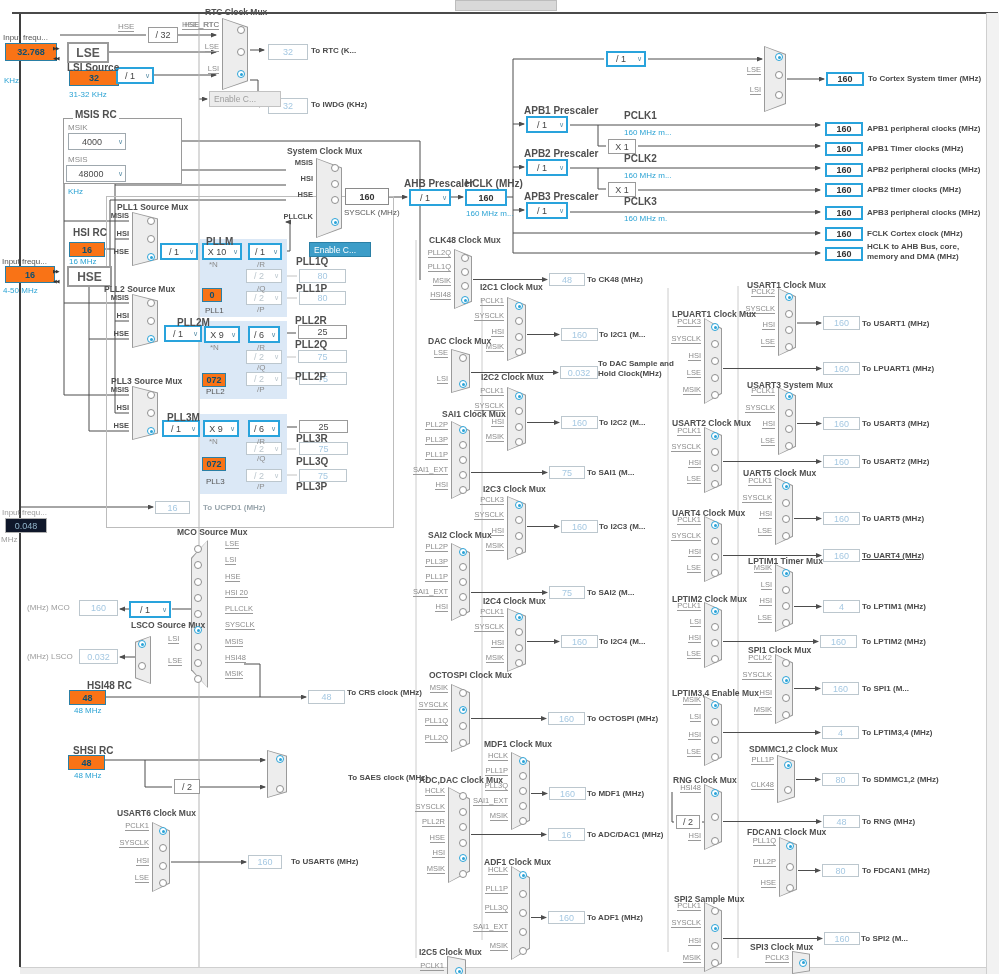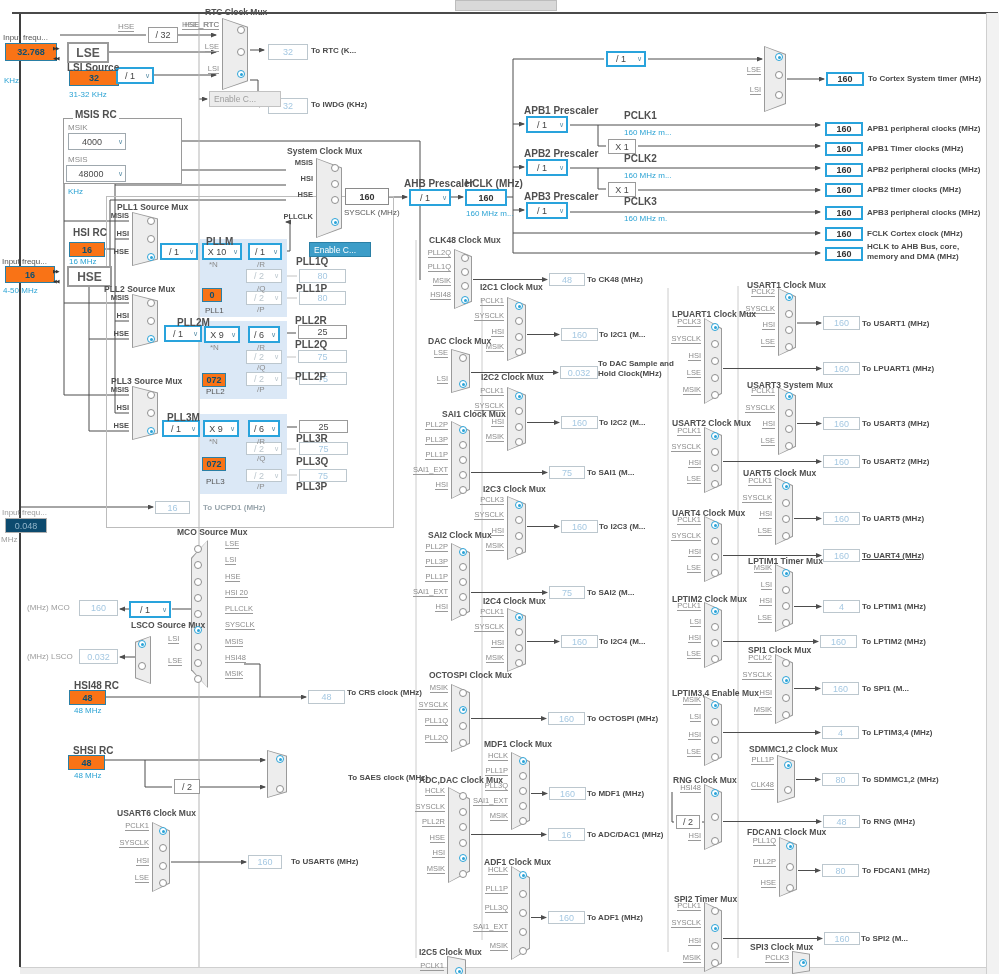--- a/index.html
+++ b/index.html
@@ -13,21 +13,21 @@
   .ddp{border:1px solid #9fa8ae;padding-right:10px;color:#4a4a4a;}
   .ddg{border:1px solid #bcc7ce;color:#bcc7ce;padding-right:10px;}
   .chev{position:absolute;right:2px;top:50%;transform:translateY(-54%);font-size:7px;color:#5a8fa8;}
   .ddg .chev{color:#bcc7ce;}
   .bb{background:#f97316;border:1px solid #2a7fa5;color:#0e4f70;font-weight:bold;}
   .pb{border:1px solid #9a9a9a;color:#4a4a4a;}
   .pbb{border:2px solid #9a9a9a;color:#5a5a5a;font-weight:bold;font-size:12px;}
   .pbold{border:1px solid #8a8a8a;color:#333;font-weight:bold;}
   .ab{border:2px solid #29a3dc;color:#333;font-weight:bold;}
   .rb{border:1px solid #bcc7ce;color:#a5c8e2;}
-  .gb{background:#0c4a6e;border:1px solid #b0b0b0;color:#93b6cc;}
+  .gb{background:#0f172a;border:1px solid #b0b0b0;color:#93b6cc;}
   .btnb{background:#3d9dc8;border:1px solid #2a7fa5;color:#fff;font-size:8.5px;justify-content:flex-start;padding-left:4px;}
   .btng{background:#ececec;border:1px solid #c2c2c2;color:#9d9d9d;font-size:8.5px;justify-content:flex-start;padding-left:4px;}
   .lbl{position:absolute;font-size:8px;color:#555;white-space:nowrap;z-index:6;}
   .db{font-weight:bold;color:#4f4f4f;font-size:10px;}
   .b{color:#2ba3d4;}
   .g{color:#8c8c8c;}
   .gu{color:#8c8c8c;border-bottom:1px solid #9a9a9a;}
   .gd{color:#9c9c9c;}
   .o{color:#4a4a4a;font-weight:bold;}
   .og{color:#9aa6ad;font-weight:bold;}
@@ -376,21 +376,21 @@
     <div class="lbl g" style="left: 257px; top: 482px;">/P</div>
     <div class="lbl db" style="left: 296px; top: 433px;">PLL3R</div>
     <div class="lbl db" style="left: 296px; top: 456px;">PLL3Q</div>
     <div class="lbl db" style="left: 296px; top: 481px;">PLL3P</div>
     <div class="lbl " style="left: 206px; top: 477px;">PLL3</div>
     <div class="lbl og" style="left: 203px; top: 503px;">To UCPD1 (MHz)</div>
     <div class="lbl gd" style="left: 2px; top: 508px;">Input frequ...</div>
     <div class="lbl gd" style="left: 1px; top: 535px;">MHz</div>
     <div class="lbl gd" style="left: 27px; top: 603px;">(MHz) MCO</div>
     <div class="lbl gd" style="left: 27px; top: 652px;">(MHz) LSCO</div>
-    <div class="lbl db" style="left: 74px; top: 680px;">HSI48 RC</div>
+    <div class="lbl db" style="left: 87px; top: 680px;">HSI48 RC</div>
     <div class="lbl b" style="left: 74px; top: 706px;">48 MHz</div>
     <div class="lbl o" style="left: 347px; top: 688px;">To CRS clock (MHz)</div>
     <div class="lbl db" style="left: 73px; top: 745px;">SHSI RC</div>
     <div class="lbl b" style="left: 74px; top: 771px;">48 MHz</div>
     <div class="lbl o" style="left: 348px; top: 773px;">To SAES clock (MHz)</div>
     <div class="lbl ar" style="left: 53px; top: 45px;">▶▶</div>
     <div class="lbl ar" style="left: 53px; top: 55px;">◀◀</div>
     <div class="lbl ar" style="left: 53px; top: 268px;">▶▶</div>
     <div class="lbl ar" style="left: 53px; top: 278px;">◀◀</div>
     <div class="mux-bg" style="left: 222px; top: 18px; width: 26px; height: 72px; background: rgb(154, 154, 154); clip-path: polygon(0px 0px, 100% 12%, 100% 88%, 0px 100%);"></div>
@@ -821,21 +821,21 @@
     <div class="inlbl gray" style="left: 707px; top: 836px; width: 69px; text-align: right;"><span>PLL1Q</span></div>
     <span class="rad sel" style="left: 786px; top: 842px;"></span>
     <div class="inlbl gray" style="left: 707px; top: 857px; width: 69px; text-align: right;"><span>PLL2P</span></div>
     <span class="rad" style="left: 786px; top: 863px;"></span>
     <div class="inlbl gray" style="left: 707px; top: 878px; width: 69px; text-align: right;"><span>HSE</span></div>
     <span class="rad" style="left: 786px; top: 884px;"></span>
     <div class="w rb" style="left: 822px; top: 864px; width: 37px; height: 13px;">80</div>
     <div class="lbl o" style="left: 862px; top: 866px;">To FDCAN1 (MHz)</div>
     <div class="mux-bg" style="left: 704px; top: 902px; width: 18px; height: 70px; background: rgb(154, 154, 154); clip-path: polygon(0px 0px, 100% 12%, 100% 88%, 0px 100%);"></div>
     <div class="mux-fg" style="left: 705px; top: 903px; width: 16px; height: 68px; background: rgb(237, 237, 237); clip-path: polygon(0px 0px, 100% 12%, 100% 88%, 0px 100%);"></div>
-    <div class="mux-title" style="left: 674px; top: 894px;">SPI2 Timer Mux</div>
+    <div class="mux-title" style="left: 674px; top: 894px;">SPI2 Sample Mux</div>
     <div class="inlbl gray" style="left: 632px; top: 901px; width: 69px; text-align: right;"><span>PCLK1</span></div>
     <span class="rad" style="left: 711px; top: 907px;"></span>
     <div class="inlbl gray" style="left: 632px; top: 918.333px; width: 69px; text-align: right;"><span>SYSCLK</span></div>
     <span class="rad sel" style="left: 711px; top: 924.333px;"></span>
     <div class="inlbl gray" style="left: 632px; top: 935.667px; width: 69px; text-align: right;"><span>HSI</span></div>
     <span class="rad" style="left: 711px; top: 941.667px;"></span>
     <div class="inlbl gray" style="left: 632px; top: 953px; width: 69px; text-align: right;"><span>MSIK</span></div>
     <span class="rad" style="left: 711px; top: 959px;"></span>
     <div class="w rb" style="left: 824px; top: 932px; width: 36px; height: 13px;">160</div>
     <div class="lbl o" style="left: 861px; top: 934px;">To SPI2 (M...</div>

